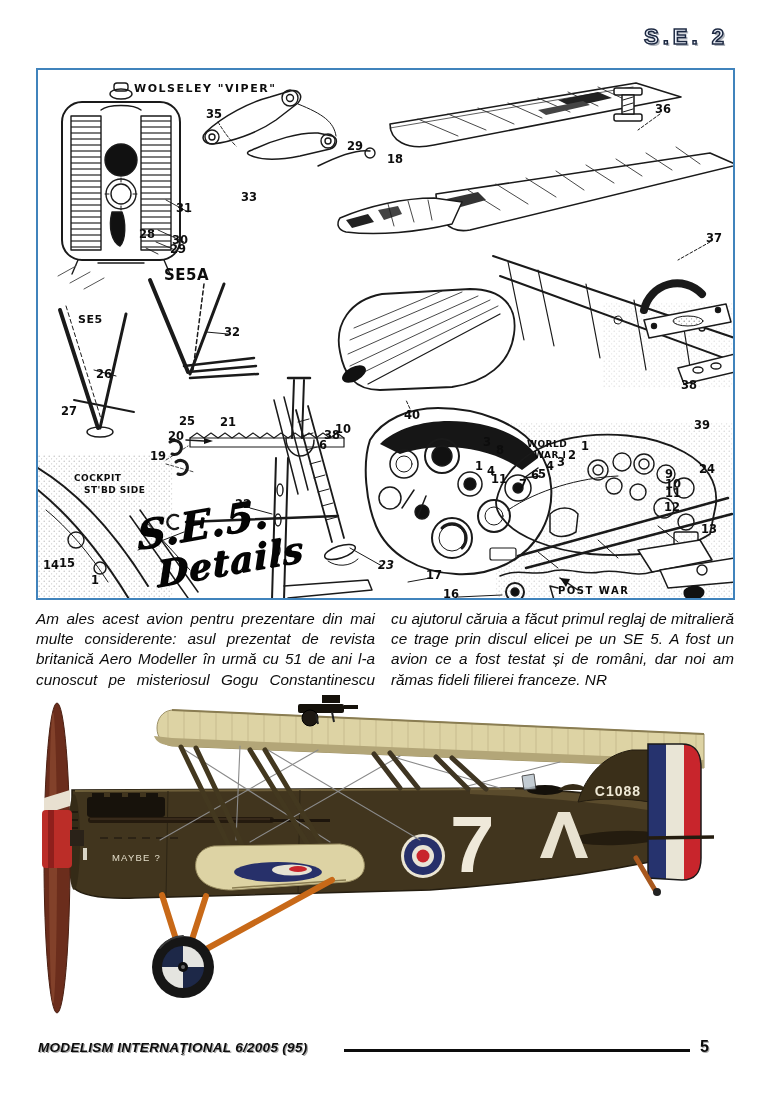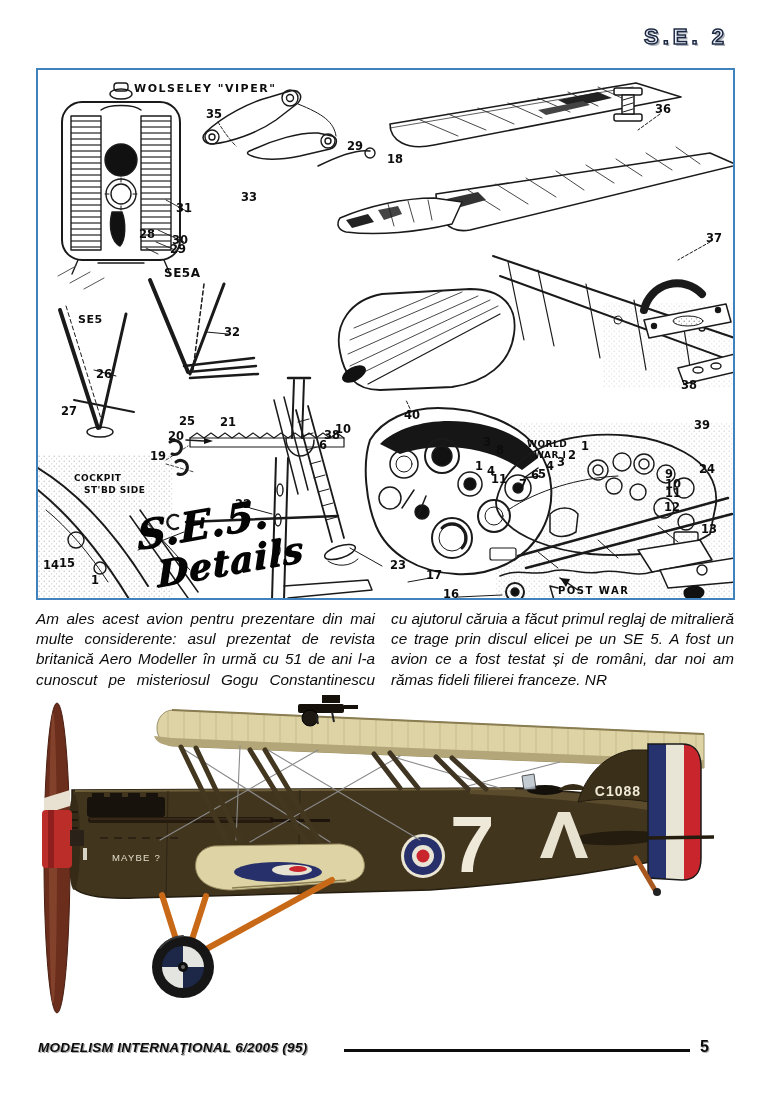--- a/index.html
+++ b/index.html
@@ -272,28 +272,28 @@
       <span class="callout" style="left: 485px; top: 414px;">7</span>
       <span class="callout" style="left: 631px; top: 404px;">9</span>
       <span class="callout" style="left: 635px; top: 414px;">10</span>
       <span class="callout" style="left: 635px; top: 423px;">11</span>
       <span class="callout" style="left: 634px; top: 437px;">12</span>
       <span class="callout" style="left: 671px; top: 459px;">13</span>
       <span class="callout" style="left: 669px; top: 399px;">24</span>
       <span class="callout" style="left: 664px; top: 355px;">39</span>
       <span class="callout" style="left: 651px; top: 315px;">38</span>
       <span class="callout" style="left: 205px; top: 434px;">22</span>
-      <span class="callout" style="left: 360px; top: 495px;">23</span>
+      <span class="callout" style="left: 348px; top: 495px; font-style: italic;">23</span>
       <span class="callout" style="left: 396px; top: 505px;">17</span>
       <span class="callout" style="left: 413px; top: 524px;">16</span>
       <span class="callout" style="left: 13px; top: 495px;">14</span>
       <span class="callout" style="left: 29px; top: 493px;">15</span>
       <span class="callout" style="left: 57px; top: 510px;">1</span>
       <span class="dlabel" style="left: 96px; top: 12px; font-size: 11px; letter-spacing: 1.5px;">WOLSELEY "VIPER"</span>
-      <span class="dlabel" style="left: 126px; top: 196px; font-size: 12px;">SE5A</span>
+      <span class="dlabel" style="left: 126px; top: 196px; font-size: 15px;">SE5A</span>
       <span class="dlabel" style="left: 40px; top: 243px; font-size: 11px;">SE5</span>
       <span class="dlabel" style="left: 36px; top: 403px; font-size: 9px;">COCKPIT</span>
       <span class="dlabel" style="left: 46px; top: 415px; font-size: 9px;">ST'BD SIDE</span>
       <span class="dlabel" style="left: 489px; top: 369px; font-size: 9px;">WORLD</span>
       <span class="dlabel" style="left: 496px; top: 380px; font-size: 9px;">WAR I</span>
       <span class="dlabel" style="left: 520px; top: 515px; font-size: 10px; letter-spacing: 1.5px;">POST WAR</span>
     </div>
   <div class="logo1">S.E.5.</div>
   <div class="logo2">Details</div>
 </div>

